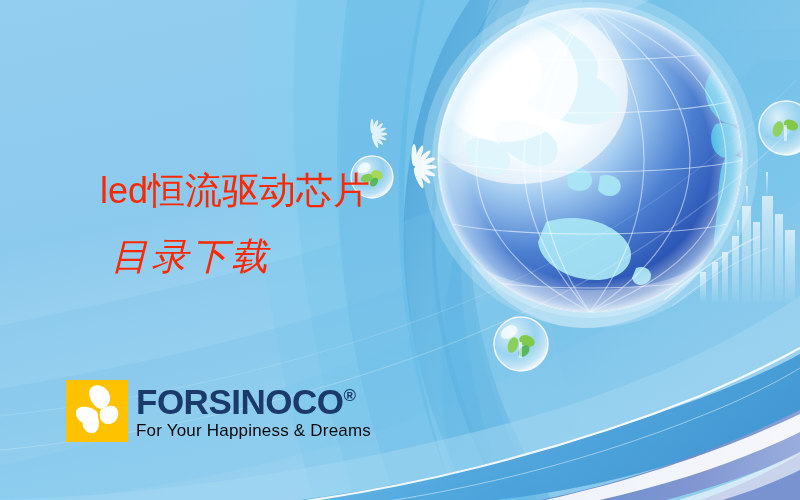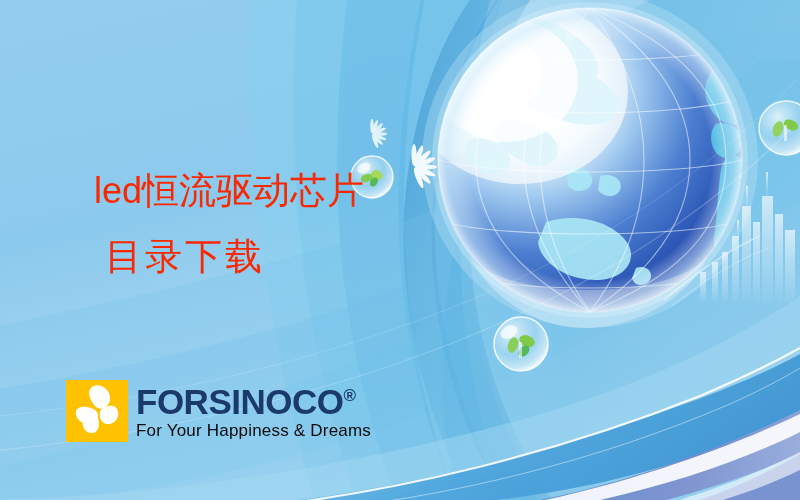--- a/index.html
+++ b/index.html
@@ -25,41 +25,41 @@
     left: 0;
     top: 0;
     width: 800px;
     height: 500px;
     display: block;
   }
 
   
   .headline {
     position: absolute;
-    left: 6px;
+    left: 12px;
     top: 0;
     width: 780px;
     height: 500px;
     pointer-events: none;
   }
   .headline-line {
     position: absolute;
     color: #fa2800;
     font-size: 37px;
     line-height: 1;
     white-space: nowrap;
     letter-spacing: 0px;
     font-family: "Liberation Serif", "DejaVu Serif", serif;
   }
   .headline-line .latin {
     font-family: "Liberation Sans", "DejaVu Sans", sans-serif;
     font-size: 36px;
   }
   #headline-1 { left: 88px; top: 172px; }
-  #headline-2 { left: 99px; top: 238px; letter-spacing: 3px; }
+  #headline-2 { left: 99px; top: 238px; letter-spacing: 3px; font-style: italic; }
 
   
   #logo {
     position: absolute;
     left: 66px;
     top: 380px;
     display: flex;
     align-items: center;
     gap: 8px;
   }

